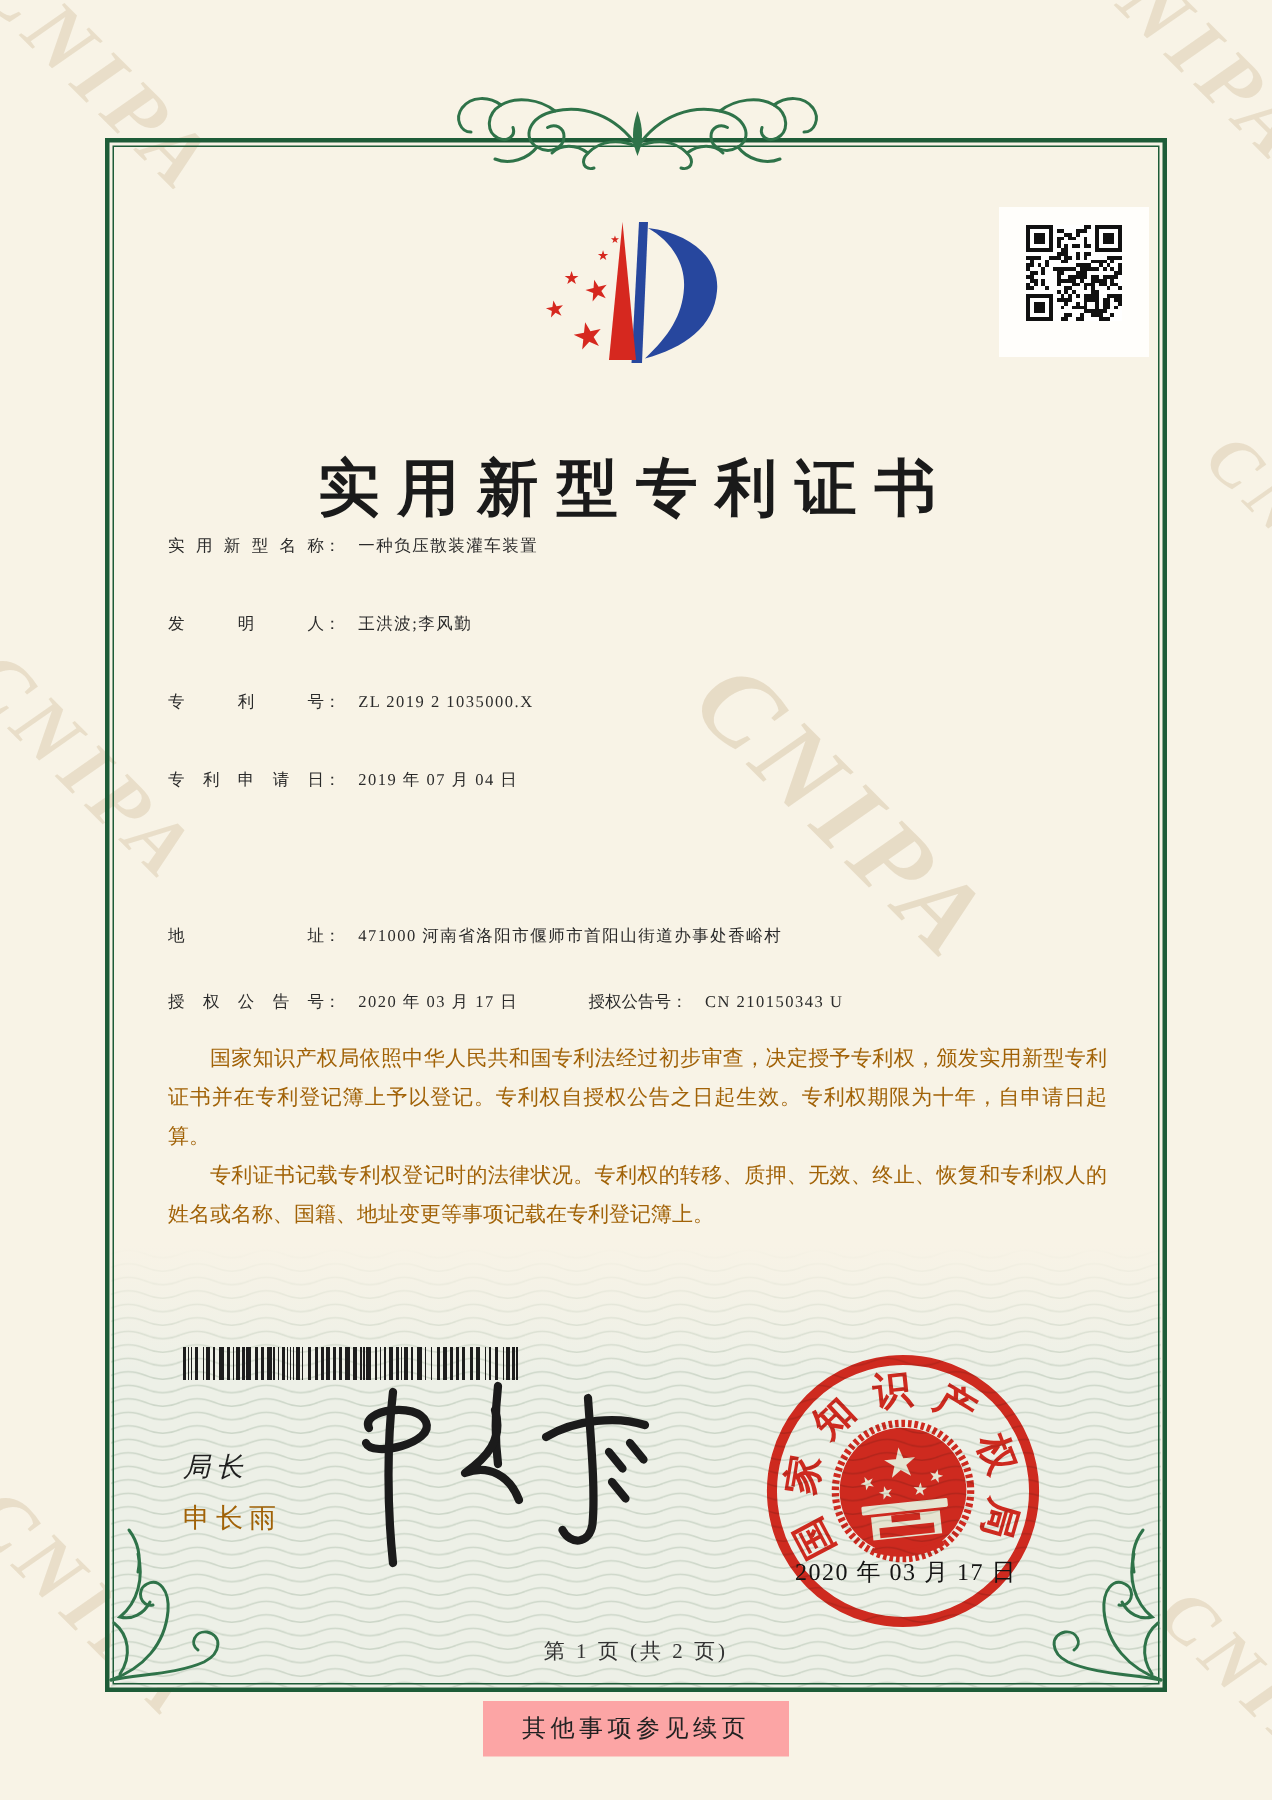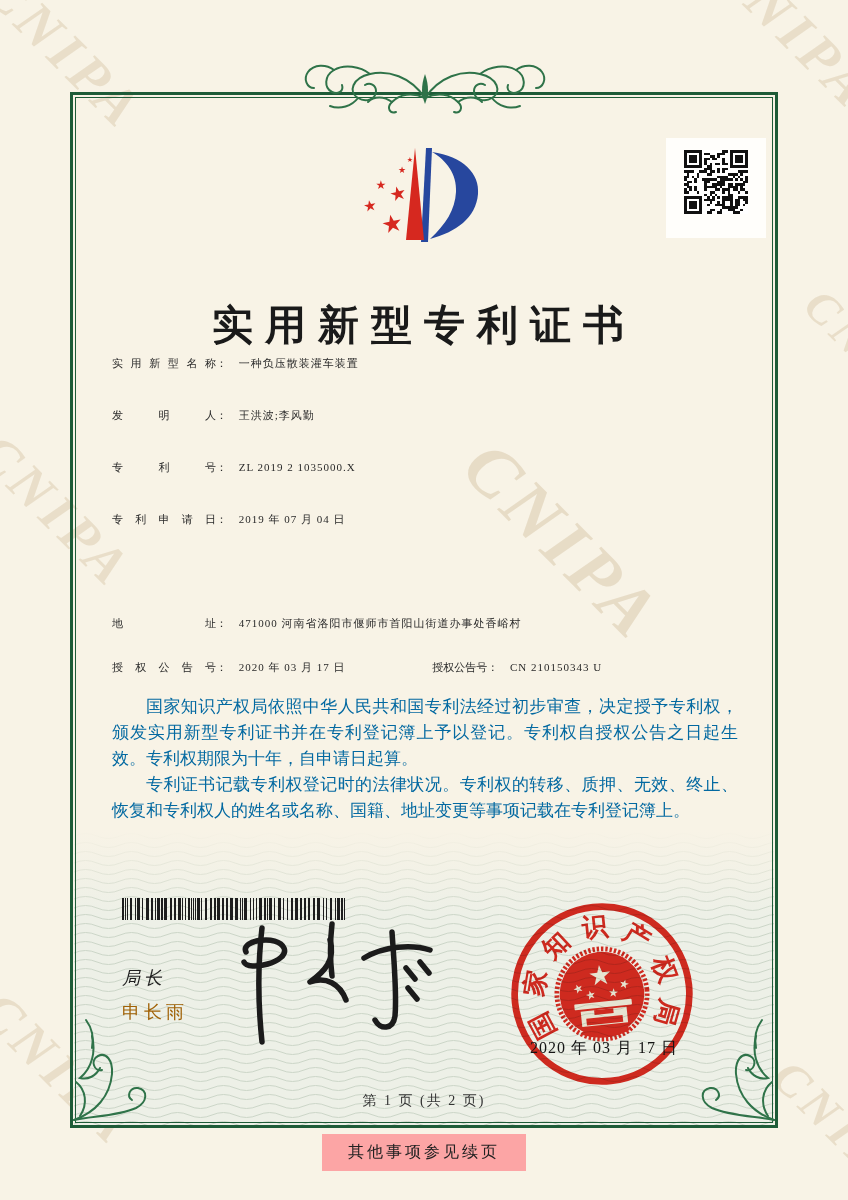--- a/index.html
+++ b/index.html
@@ -27,25 +27,25 @@
   .qr{position:absolute;left:18px;top:12px;width:64px;height:64px;}
   .title{position:absolute;left:0;top:250px;width:100%;text-align:center;
          font-size:41px;font-weight:bold;letter-spacing:12px;color:#1a1a1a;margin-top:48px;}
 
   
   .frow{position:absolute;left:112px;width:640px;height:26px;font-size:11px;color:#2a2a2a;white-space:nowrap;}
   .flabel{display:inline-block;width:104px;text-align:justify;text-align-last:justify;vertical-align:bottom;}
   .flabel2{display:inline-block;vertical-align:bottom;}
   .fcolon{display:inline-block;}
   .fvalue{margin-left:9px;letter-spacing:1px;}
-  .grp2{margin-left:84px;}
-
-  
-  .paras{position:absolute;left:112px;top:694px;width:626px;font-size:17px;line-height:26px;
-         text-align:justify;color:#0369a1;}
+  .grp2{margin-left:44px;}
+
+  
+  .paras{position:absolute;left:112px;top:694px;width:626px;font-size:14px;line-height:26px;
+         text-align:justify;color:#a16207;}
   .paras p{margin:0;text-indent:2em;}
 
   
   .barcode{position:absolute;left:122px;top:898px;width:228px;height:22px;}
   .director-title{position:absolute;left:122px;top:966px;font-family:"Liberation Sans","DejaVu Sans",sans-serif;
          font-size:18px;letter-spacing:4px;color:#1f1f1f;font-style:italic;}
   .director-name{position:absolute;left:122px;top:1000px;font-family:"Liberation Sans","DejaVu Sans",sans-serif;
          font-size:18px;letter-spacing:4px;color:#a16207;}
   .signature{position:absolute;left:222px;top:918px;width:230px;height:132px;}
 

